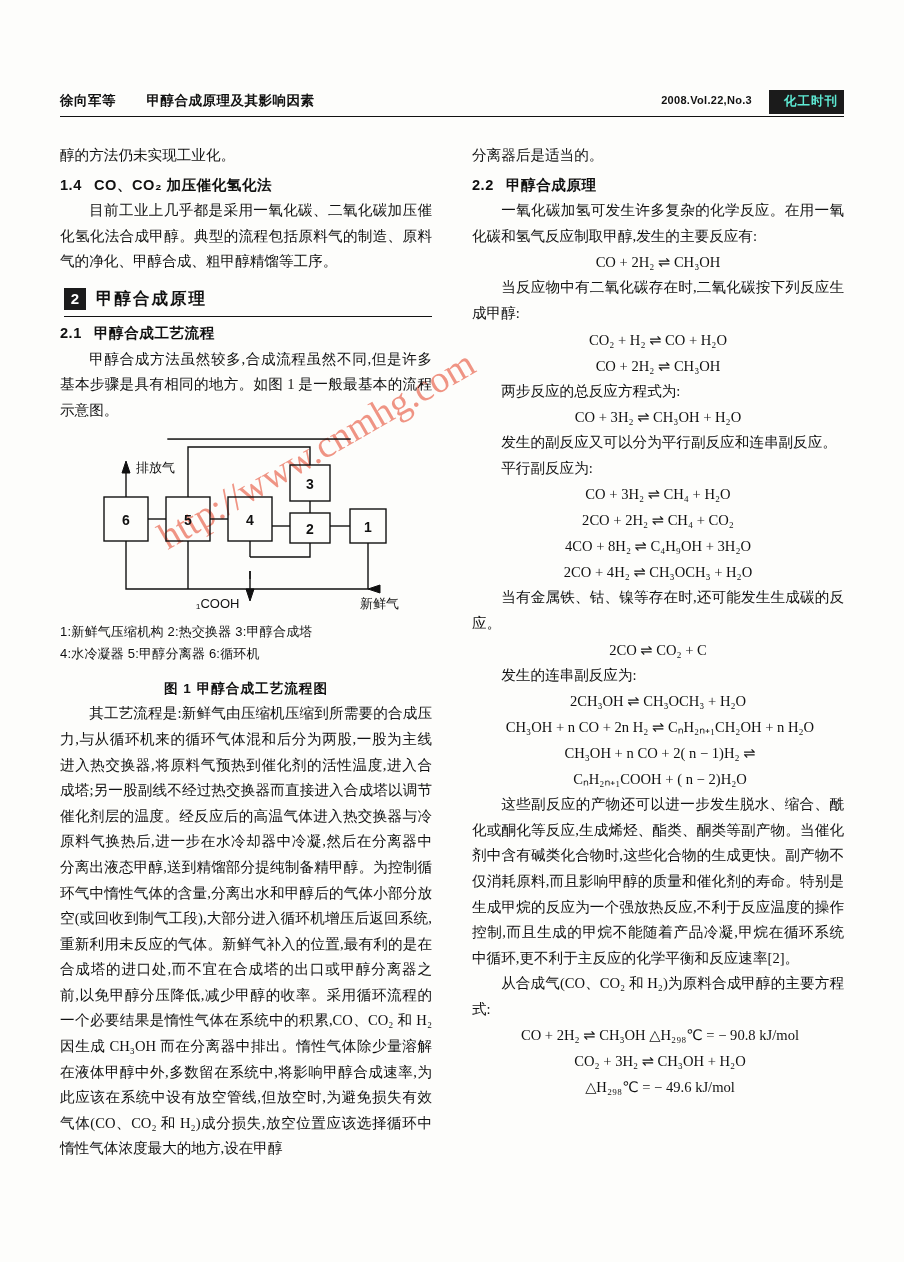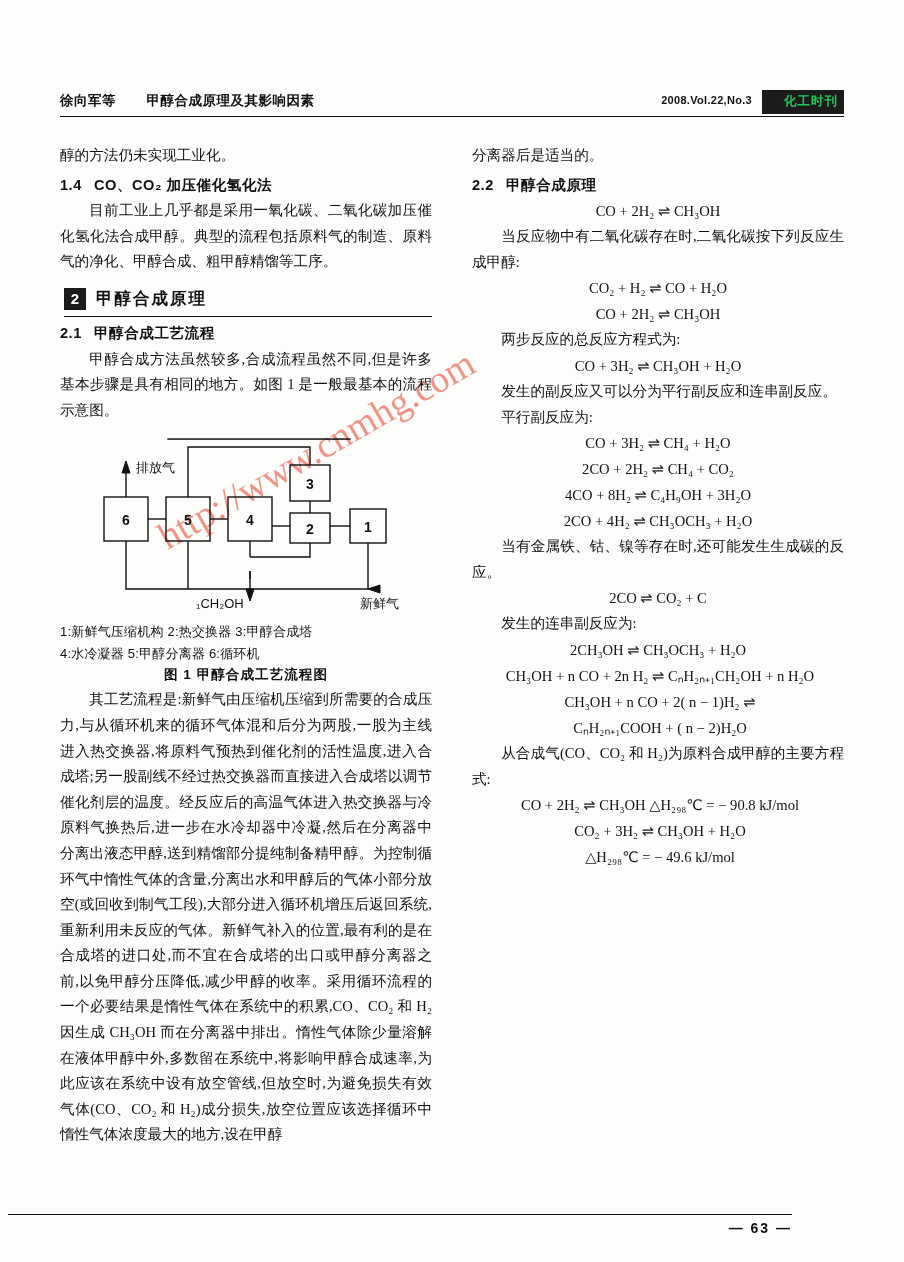--- a/index.html
+++ b/index.html
@@ -30,24 +30,24 @@
   }
   .header .hleft .sep{display:inline-block;width:22px;}
   .header .hright{
     position:absolute;right:92px;top:2px;
     font-family:"Liberation Sans", sans-serif;
     font-weight:bold;font-size:11px;
     letter-spacing:.3px;
   }
   .header .journal{
     position:absolute;right:0;top:-2px;
-    background:#1b1b1b;color:#22c55e;
+    background:#1b1b1b;color:#5eead4;
     font-family:"Liberation Sans", sans-serif;
     font-weight:bold;font-size:12.5px;
-    padding:3px 6px 4px 22px;
+    padding:3px 6px 4px 15px;
     letter-spacing:1px;
   }
   .header .rule{
     position:absolute;left:0;right:0;top:24px;
     border-top:1.6px solid #111;
   }
   
   .col{
     position:absolute;
     top:143px;
@@ -119,21 +119,21 @@
     line-height:22px;
     letter-spacing:.2px;
   }
   .figtitle{
     text-indent:0;text-align:center;
     font-family:"Liberation Sans", sans-serif;
     font-weight:bold;
     font-size:13.6px;
     line-height:24px;
     letter-spacing:1px;
-    margin-top:2px;
+    margin-top:16px;
   }
   
   .footer{
     position:absolute;
     left:60px;right:60px;bottom:22px;
     height:30px;
   }
   .footer .frule{
     position:absolute;right:0;top:4px;width:784px;
     border-top:1.6px solid #111;
@@ -235,61 +235,59 @@
           <text x="250" y="105">2</text>
           <text x="308" y="103">1</text>
         </g>
         <g fill="#111" stroke="#111">
           <polygon points="66,32 62,44 70,44"></polygon>
           <polygon points="190,172 186,160 194,160"></polygon>
           <polygon points="320,160 332,156 332,164" transform="translate(-12,0)"></polygon>
         </g>
       </svg>
       <div style="position:absolute;left:76px;top:26px;font-family:'Liberation Sans',sans-serif;font-size:13px;">排放气</div>
-      <div style="position:absolute;left:136px;top:162px;font-family:'Liberation Sans',sans-serif;font-size:13px;">₁CH₂OH</div>
+      <div style="position:absolute;left:136px;top:162px;font-family:'Liberation Sans',sans-serif;font-size:13px;">₁COOH</div>
       <div style="position:absolute;left:300px;top:162px;font-family:'Liberation Sans',sans-serif;font-size:13px;">新鲜气</div>
       <div class="figcap" style="position:absolute;left:0;top:192px;width:372px;">1:新鲜气压缩机构   2:热交换器   3:甲醇合成塔</div>
       <div class="figcap" style="position:absolute;left:0;top:214px;width:372px;">4:水冷凝器   5:甲醇分离器   6:循环机</div>
     </div>
     <div class="figtitle">图 1   甲醇合成工艺流程图</div>
 
     <p>其工艺流程是:新鲜气由压缩机压缩到所需要的合成压力,与从循环机来的循环气体混和后分为两股,一股为主线进入热交换器,将原料气预热到催化剂的活性温度,进入合成塔;另一股副线不经过热交换器而直接进入合成塔以调节催化剂层的温度。经反应后的高温气体进入热交换器与冷原料气换热后,进一步在水冷却器中冷凝,然后在分离器中分离出液态甲醇,送到精馏部分提纯制备精甲醇。为控制循环气中惰性气体的含量,分离出水和甲醇后的气体小部分放空(或回收到制气工段),大部分进入循环机增压后返回系统,重新利用未反应的气体。新鲜气补入的位置,最有利的是在合成塔的进口处,而不宜在合成塔的出口或甲醇分离器之前,以免甲醇分压降低,减少甲醇的收率。采用循环流程的一个必要结果是惰性气体在系统中的积累,CO、CO₂ 和 H₂ 因生成 CH₃OH 而在分离器中排出。惰性气体除少量溶解在液体甲醇中外,多数留在系统中,将影响甲醇合成速率,为此应该在系统中设有放空管线,但放空时,为避免损失有效气体(CO、CO₂ 和 H₂)成分损失,放空位置应该选择循环中惰性气体浓度最大的地方,设在甲醇</p>
   </div>
 
   <div class="col right">
 
     <p class="noind">分离器后是适当的。</p>
 
     <div class="h3">
       <span class="num">2.2</span><span>甲醇合成原理</span>
     </div>
+    <p>一氧化碳加氢可发生许多复杂的化学反应。在用一氧化碳和氢气反应制取甲醇,发生的主要反应有:</p>
 
     <div class="eq">CO + 2H₂ ⇌ CH₃OH</div>
     <p>当反应物中有二氧化碳存在时,二氧化碳按下列反应生成甲醇:</p>
     <div class="eq">CO₂ + H₂ ⇌ CO + H₂O</div>
     <div class="eq">CO + 2H₂ ⇌ CH₃OH</div>
     <p>两步反应的总反应方程式为:</p>
     <div class="eq">CO + 3H₂ ⇌ CH₃OH + H₂O</div>
     <p>发生的副反应又可以分为平行副反应和连串副反应。</p>
     <p>平行副反应为:</p>
     <div class="eq">CO + 3H₂ ⇌ CH₄ + H₂O</div>
     <div class="eq">2CO + 2H₂ ⇌ CH₄ + CO₂</div>
     <div class="eq">4CO + 8H₂ ⇌ C₄H₉OH + 3H₂O</div>
     <div class="eq">2CO + 4H₂ ⇌ CH₃OCH₃ + H₂O</div>
     <p>当有金属铁、钴、镍等存在时,还可能发生生成碳的反应。</p>
     <div class="eq">2CO ⇌ CO₂ + C</div>
     <p>发生的连串副反应为:</p>
     <div class="eq">2CH₃OH ⇌ CH₃OCH₃ + H₂O</div>
     <div class="eq l">CH₃OH + n CO + 2n H₂ ⇌ CₙH₂ₙ₊₁CH₂OH + n H₂O</div>
     <div class="eq l">CH₃OH + n CO + 2( n − 1)H₂ ⇌</div>
     <div class="eq l">CₙH₂ₙ₊₁COOH + ( n − 2)H₂O</div>
+    <p>这些副反应的产物还可以进一步发生脱水、缩合、酰化或酮化等反应,生成烯烃、酯类、酮类等副产物。当催化剂中含有碱类化合物时,这些化合物的生成更快。副产物不仅消耗原料,而且影响甲醇的质量和催化剂的寿命。特别是生成甲烷的反应为一个强放热反应,不利于反应温度的操作控制,而且生成的甲烷不能随着产品冷凝,甲烷在循环系统中循环,更不利于主反应的化学平衡和反应速率[2]。</p>
     <p>从合成气(CO、CO₂ 和 H₂)为原料合成甲醇的主要方程式:</p>
     <div class="eq l">CO + 2H₂ ⇌ CH₃OH    △H₂₉₈℃ = − 90.8 kJ/mol</div>
     <div class="eq l">CO₂ + 3H₂ ⇌ CH₃OH + H₂O</div>
     <div class="eq l">△H₂₉₈℃ = − 49.6 kJ/mol</div>
   </div>
 
-  <div class="footer">
-    <div class="frule"></div>
-    <div class="pno">— 63 —</div>
-  </div>
 
 </div>
 
 </body></html>

